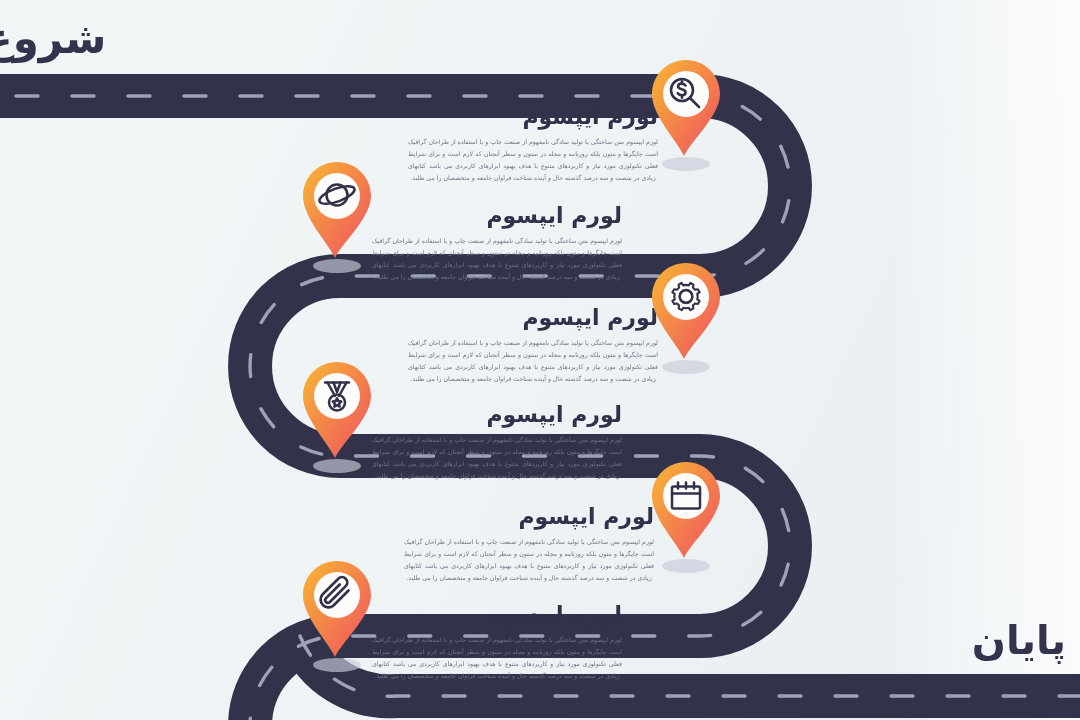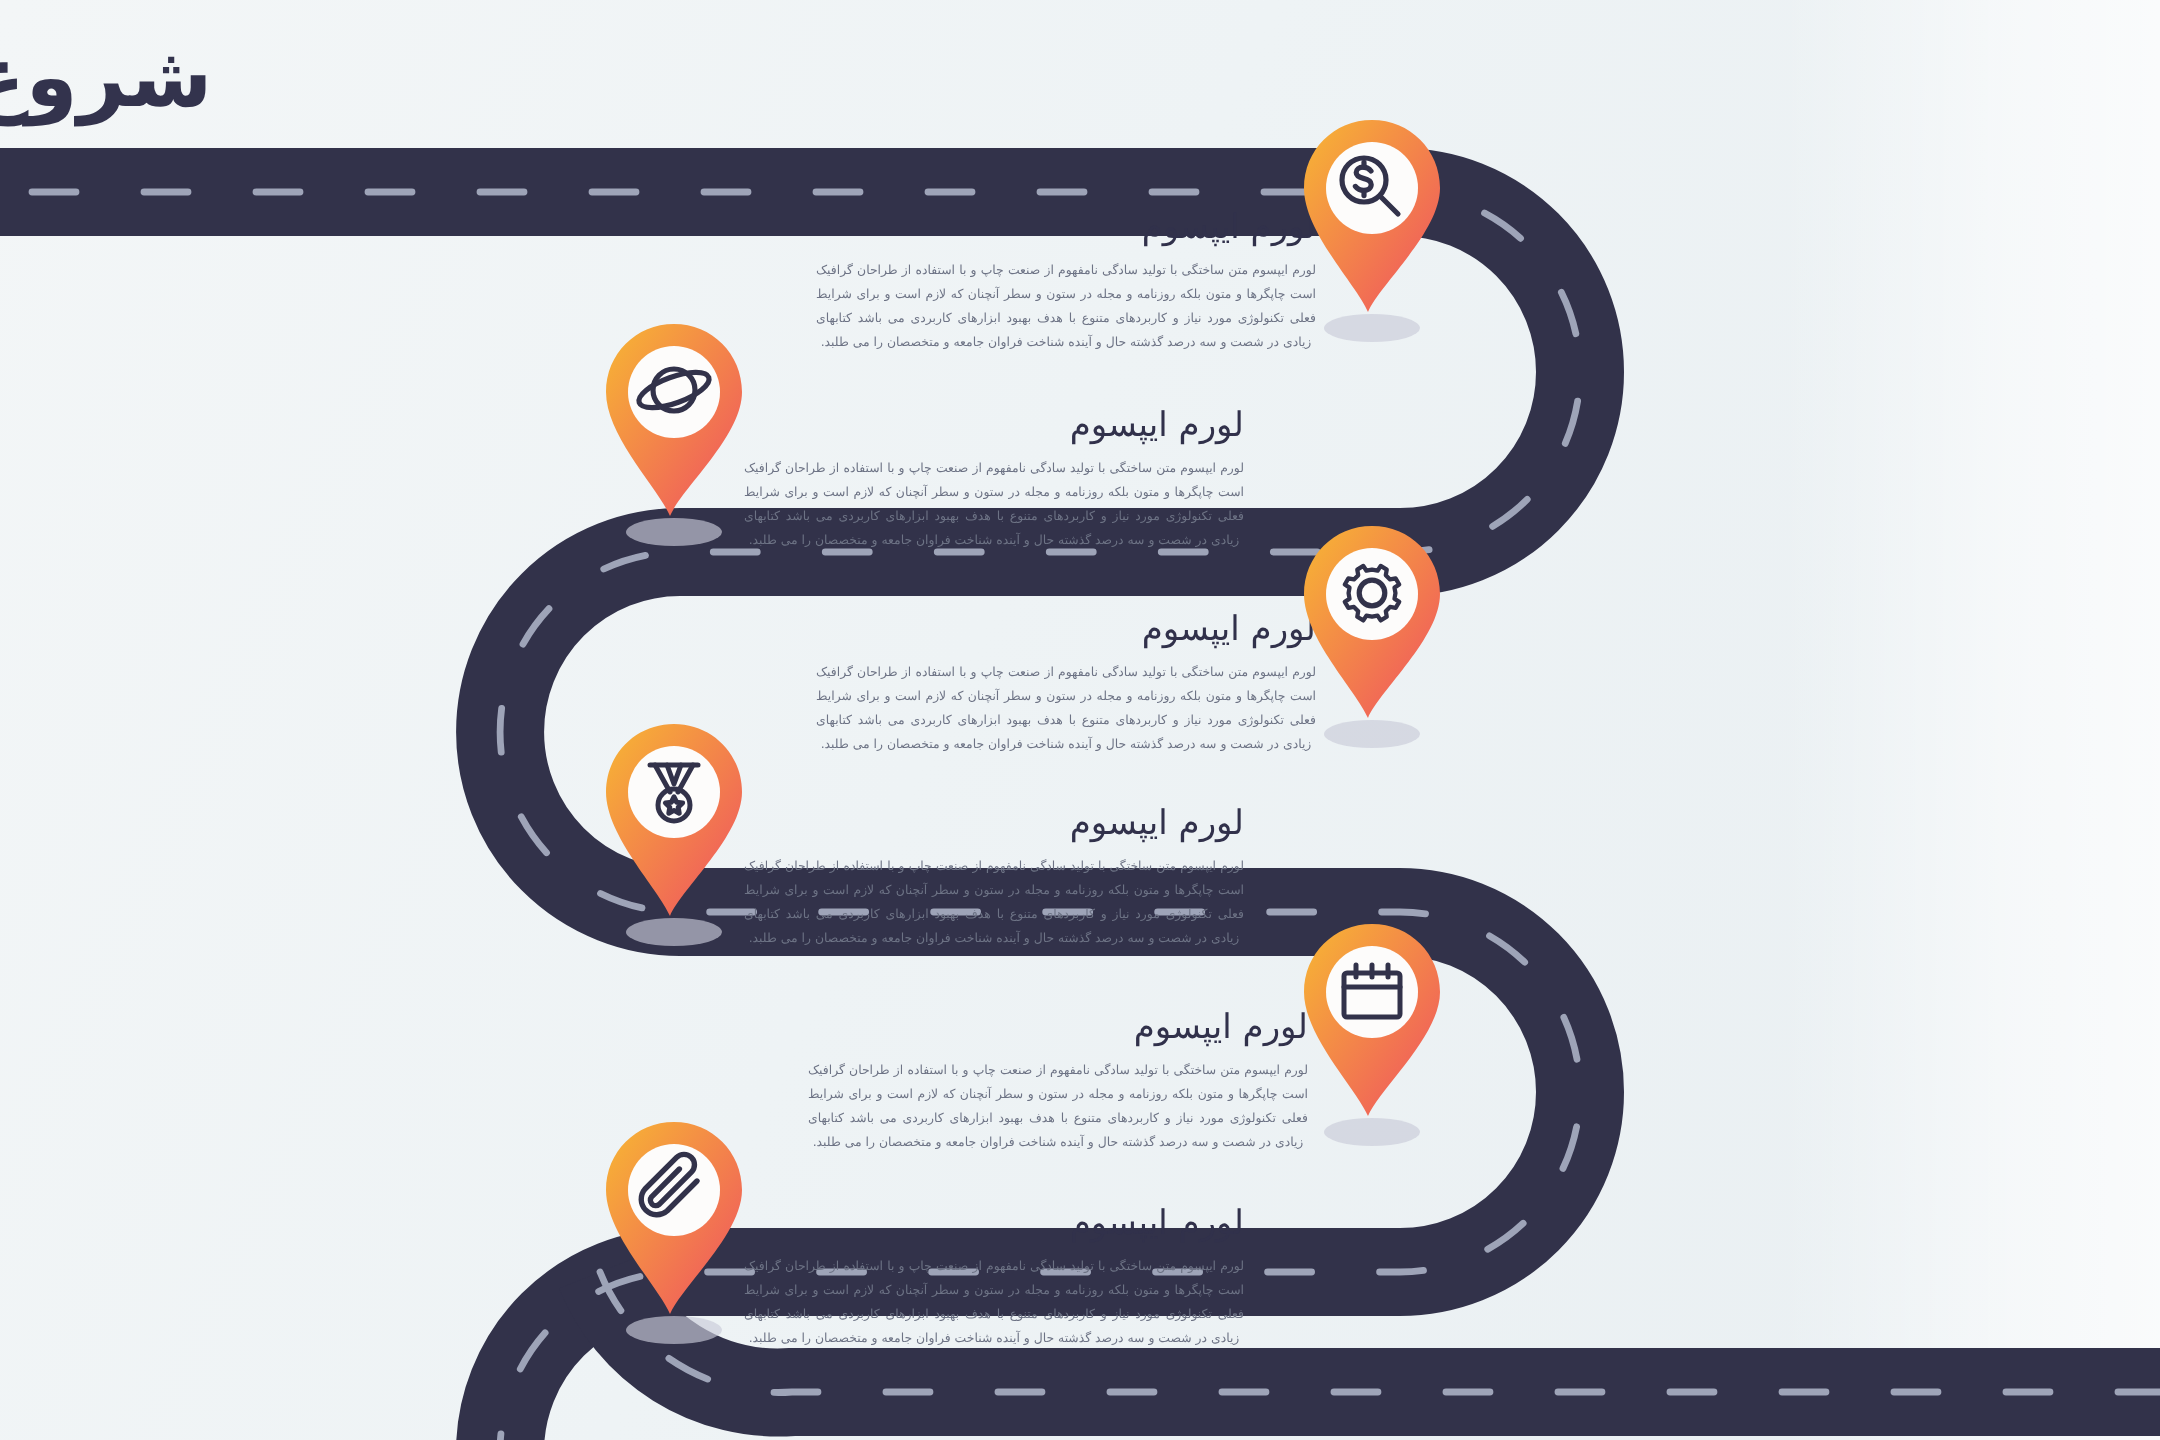--- a/index.html
+++ b/index.html
@@ -67,22 +67,22 @@
 
   
   .step {
     position: absolute;
     width: 250px;
     text-align: right;
     direction: rtl;
   }
   .step-title {
     margin: 0 0 6px 0;
-    font-size: 17px;
-    font-weight: 400;
+    font-size: 22px;
+    font-weight: 700;
     color: #31314b;
     line-height: 1.2;
   }
   .step-body {
     margin: 0;
     font-size: 6.2px;
     line-height: 1.92;
     color: #6d7385;
     text-align: justify;
     text-align-last: center;
@@ -142,20 +142,21 @@
     <use href="#road-track" stroke="#32324a" stroke-width="44" stroke-linecap="butt"></use>
 
     <path d="M 300 636 A 96 96 0 0 0 396 696 L 1120 696" fill="none" stroke="#32324a" stroke-width="44"></path>
     <path d="M -40 96 L 230 96" fill="none" stroke="#32324a" stroke-width="44"></path>
 
     <use href="#road-track" stroke="#9ea4b8" stroke-width="3.4" stroke-dasharray="22 34" stroke-linecap="round"></use>
     <path d="M 300 636 A 96 96 0 0 0 396 696 L 1120 696" fill="none" stroke="#9ea4b8" stroke-width="3.4" stroke-dasharray="22 34" stroke-linecap="round"></path>
   </svg>
 
   <div class="corner-word" id="word-start">شروع</div>
+  <div class="corner-word" id="word-end">پایان</div>
 
   <div class="step" id="step-1">
     <h3 class="step-title">لورم ایپسوم</h3>
     <p class="step-body">لورم ایپسوم متن ساختگی با تولید سادگی نامفهوم از صنعت چاپ و با استفاده از طراحان گرافیک است چاپگرها و متون بلکه روزنامه و مجله در ستون و سطر آنچنان که لازم است و برای شرایط فعلی تکنولوژی مورد نیاز و کاربردهای متنوع با هدف بهبود ابزارهای کاربردی می باشد کتابهای زیادی در شصت و سه درصد گذشته حال و آینده شناخت فراوان جامعه و متخصصان را می طلبد.</p>
   </div>
 
   <div class="step" id="step-2">
     <h3 class="step-title">لورم ایپسوم</h3>
     <p class="step-body">لورم ایپسوم متن ساختگی با تولید سادگی نامفهوم از صنعت چاپ و با استفاده از طراحان گرافیک است چاپگرها و متون بلکه روزنامه و مجله در ستون و سطر آنچنان که لازم است و برای شرایط فعلی تکنولوژی مورد نیاز و کاربردهای متنوع با هدف بهبود ابزارهای کاربردی می باشد کتابهای زیادی در شصت و سه درصد گذشته حال و آینده شناخت فراوان جامعه و متخصصان را می طلبد.</p>
   </div>

